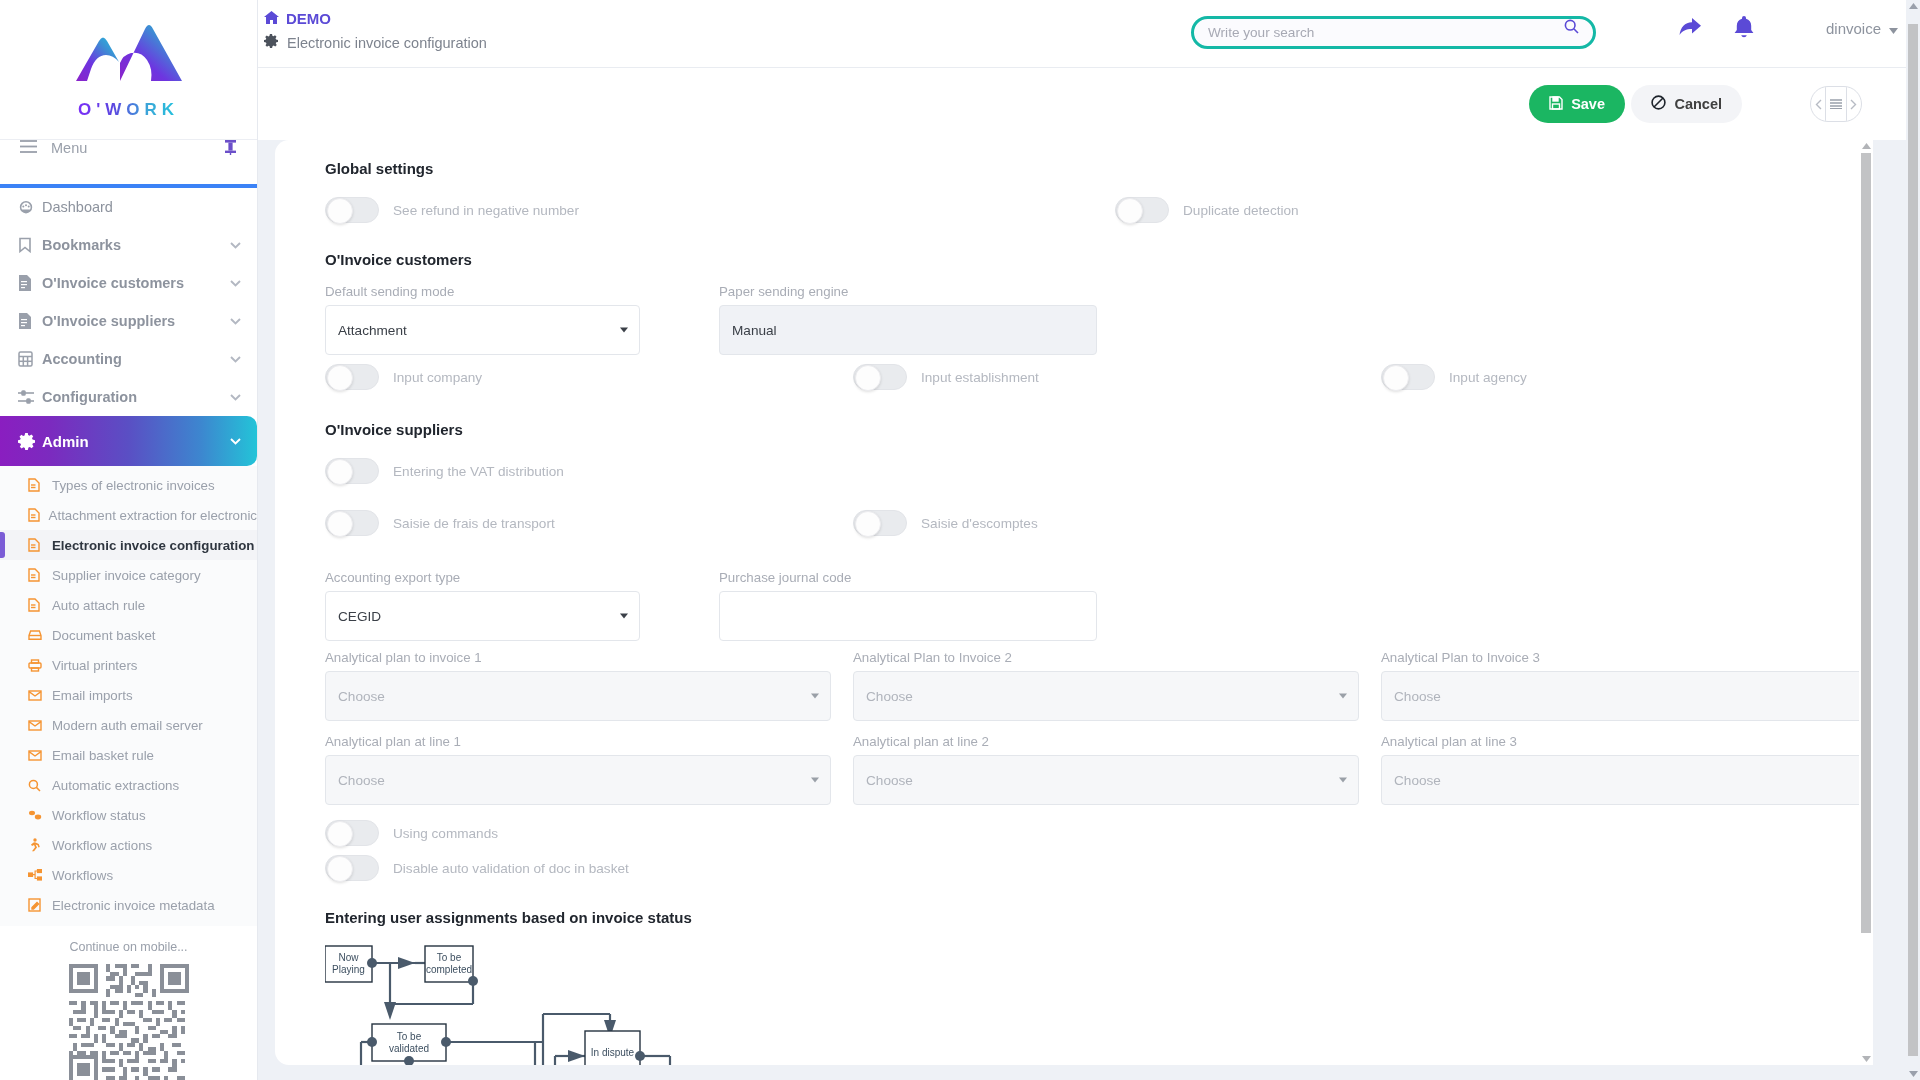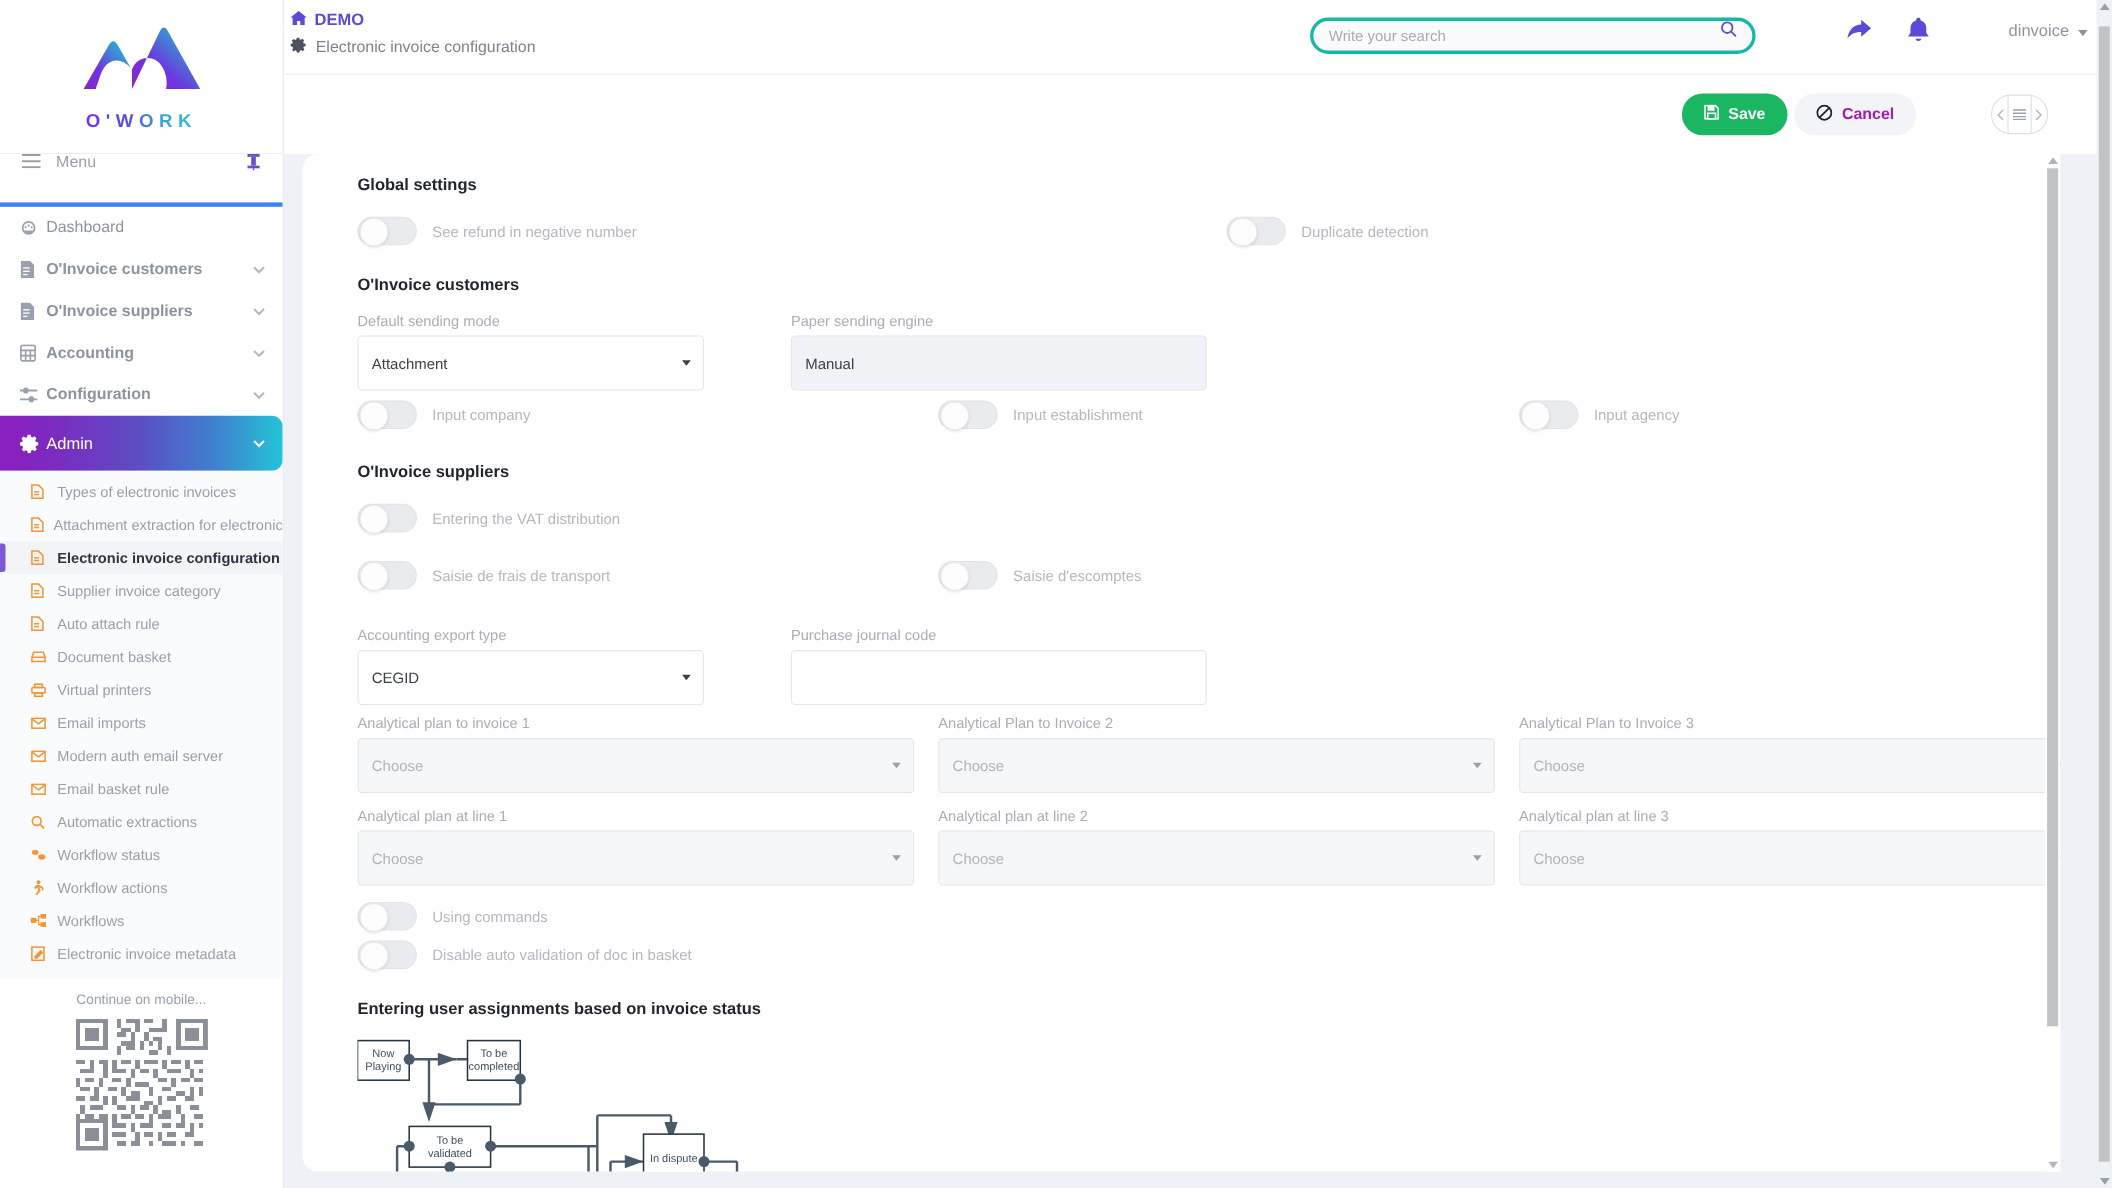--- a/index.html
+++ b/index.html
@@ -51,21 +51,21 @@
     color: #8d939e; cursor: pointer;
   }
   .nav-item .ico { width: 24px; display: flex; align-items: center; color: #9aa0ab; }
   .nav-item .lbl { flex: 1; }
   .nav-item.bold .lbl { font-weight: 700; color: #8d939e; }
   .nav-item .chev { color: #b3b8c2; display: flex; }
 
   .nav-item.admin {
     height: 50px;
     background: linear-gradient(90deg,#8a1ec0 0%, #7b2bbf 20%, #5a4fc4 50%, #3d86cf 78%, #23c4d8 100%);
-    color: #fff; font-weight: 400; font-size: 15px;
+    color: #fff; font-weight: 700; font-size: 15px;
     border-top-right-radius: 10px; border-bottom-right-radius: 10px;
   }
   .nav-item.admin .ico, .nav-item.admin .chev { color: #fff; }
 
   .subnav { background: #fafbfc; padding: 4px 0 6px 0; }
   .sub-item {
     position: relative;
     display: flex; align-items: center;
     height: 30px; padding-left: 28px;
     color: #9aa0ab; font-size: 13.3px;
@@ -123,21 +123,21 @@
   .actionbar { position: absolute; left: 258px; top: 68px; right: 0; height: 72px; background: #fff; }
   .btn {
     position: absolute; top: 17px; height: 38px;
     display: inline-flex; align-items: center; gap: 8px;
     padding: 0 20px; border-radius: 19px;
     font-size: 14.5px; border: 0; cursor: pointer;
     font-family: "Liberation Sans", sans-serif;
     font-weight: bold;
   }
   .btn-save { right: 295px; background: #1bb662; color: #fff; }
-  .btn-cancel { right: 178px; background: #f3f4f7; color: #a21caf; }
+  .btn-cancel { right: 178px; background: #f3f4f7; color: #404040; }
   .pager {
     position: absolute; right: 58px; top: 18px;
     width: 52px; height: 36px;
     border: 1px solid #dcdfe6; border-radius: 18px;
     display: flex; align-items: center; justify-content: space-between;
     color: #b7bbc4; overflow: hidden;
   }
   .pager > div { display:flex; align-items:center; justify-content:center; height:100%; }
   .pager .pg-l { width: 15px; }
   .pager .pg-m { width: 22px; border-left:1px solid #dcdfe6; border-right:1px solid #dcdfe6; color:#9aa0ab;}
@@ -259,20 +259,33 @@
           <svg width="16" height="16" viewBox="0 0 16 16" fill="#9aa0ab">
               <path d="M8 2a6.2 6.2 0 1 0 0 12.4A6.2 6.2 0 0 0 8 2zm0 1.6a4.6 4.6 0 0 1 4.6 4.6 4.6 4.6 0 0 1-.6 2.3H4a4.6 4.6 0 0 1-.6-2.3A4.6 4.6 0 0 1 8 3.6z"></path>
               <circle cx="5.3" cy="7.6" r="1"></circle>
               <circle cx="8" cy="6.2" r="1"></circle>
               <circle cx="10.7" cy="7.6" r="1"></circle>
             </svg>
         </span>
         <span class="lbl">Dashboard</span>
       </div>
 
+      <div class="nav-item bold">
+        <span class="ico">
+          <svg width="14" height="16" viewBox="0 0 14 16" fill="none" stroke="#9aa0ab" stroke-width="1.6">
+              <path d="M2 1.5h10v13l-5-4-5 4z"></path>
+            </svg>
+        </span>
+        <span class="lbl">Bookmarks</span>
+        <span class="chev">
+            <svg width="11" height="7" viewBox="0 0 11 7" fill="none" stroke="#b3b8c2" stroke-width="1.9">
+              <path d="M1 1l4.5 4.5L10 1"></path>
+            </svg>
+          </span>
+      </div>
 
       <div class="nav-item bold">
         <span class="ico">
           <svg width="14" height="16" viewBox="0 0 14 16" fill="#9aa0ab">
               <path d="M1 0h8l4 4v12H1z"></path>
               <rect x="3" y="6" width="6" height="1.2" fill="#fff"></rect>
               <rect x="3" y="9" width="6" height="1.2" fill="#fff"></rect>
               <rect x="3" y="12" width="4" height="1.2" fill="#fff"></rect>
             </svg>
         </span>

